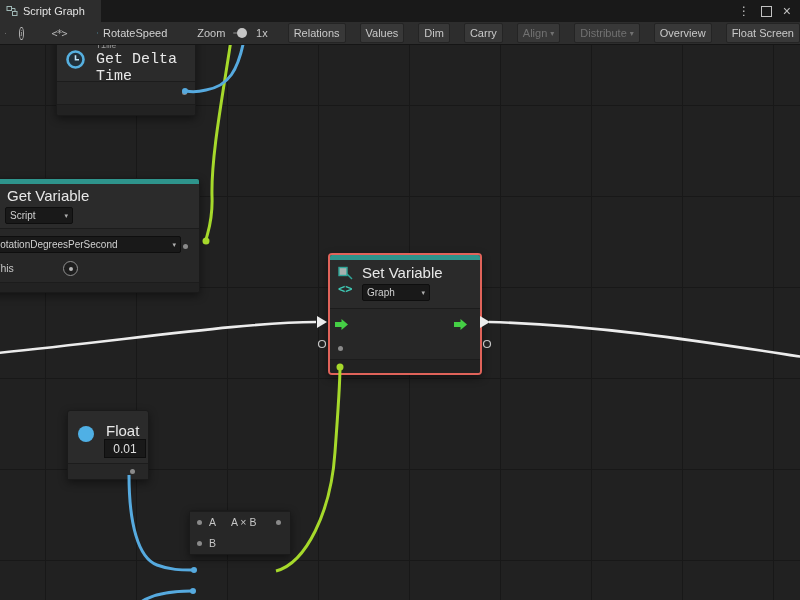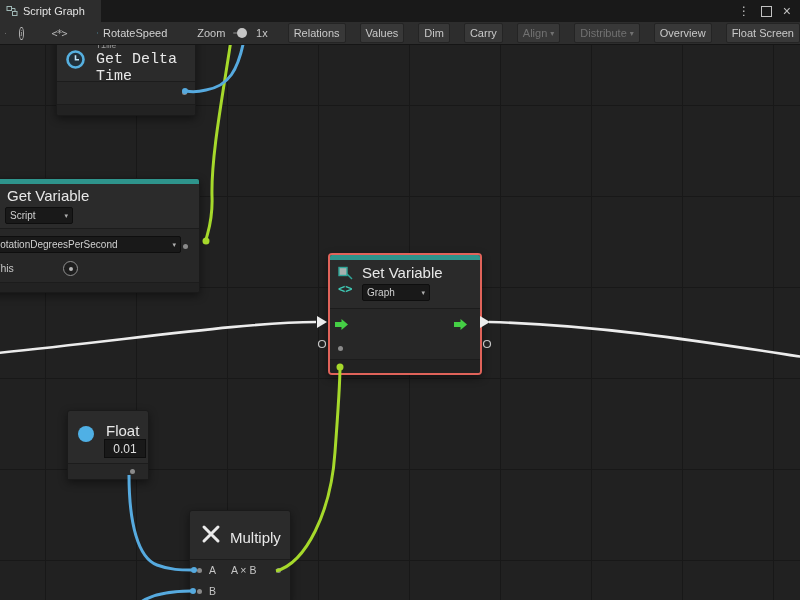--- a/index.html
+++ b/index.html
@@ -250,26 +250,20 @@
       <span class="fl-circle"></span>
       <span class="fl-title node-title">Float</span>
       <div class="fl-value">0.01</div>
     </div>
     <div class="fl-portrow pbody">
       <span class="dot" style="right:13px;top:5px;"></span>
     </div>
   </div>
 
   <div class="node node-mult">
-    <div class="mu-header">
-      <svg class="mu-x" width="22" height="22" viewBox="0 0 22 22">
-        <path d="M4 4 L18 18 M18 4 L4 18" stroke="#eaeaea" stroke-width="3" stroke-linecap="round"></path>
-      </svg>
-      <span class="mu-title node-title">Multiply</span>
-    </div>
     <div class="mu-body pbody">
       <div class="mu-row">
         <span class="dot" style="left:7px;top:8px;"></span>
         <span class="port-label" style="left:19px;top:4px;">A</span>
         <span class="port-label" style="left:41px;top:4px;">A × B</span>
         <span class="dot" style="right:9px;top:8px;"></span>
       </div>
       <div class="mu-row">
         <span class="dot" style="left:7px;top:8px;"></span>
         <span class="port-label" style="left:19px;top:4px;">B</span>

